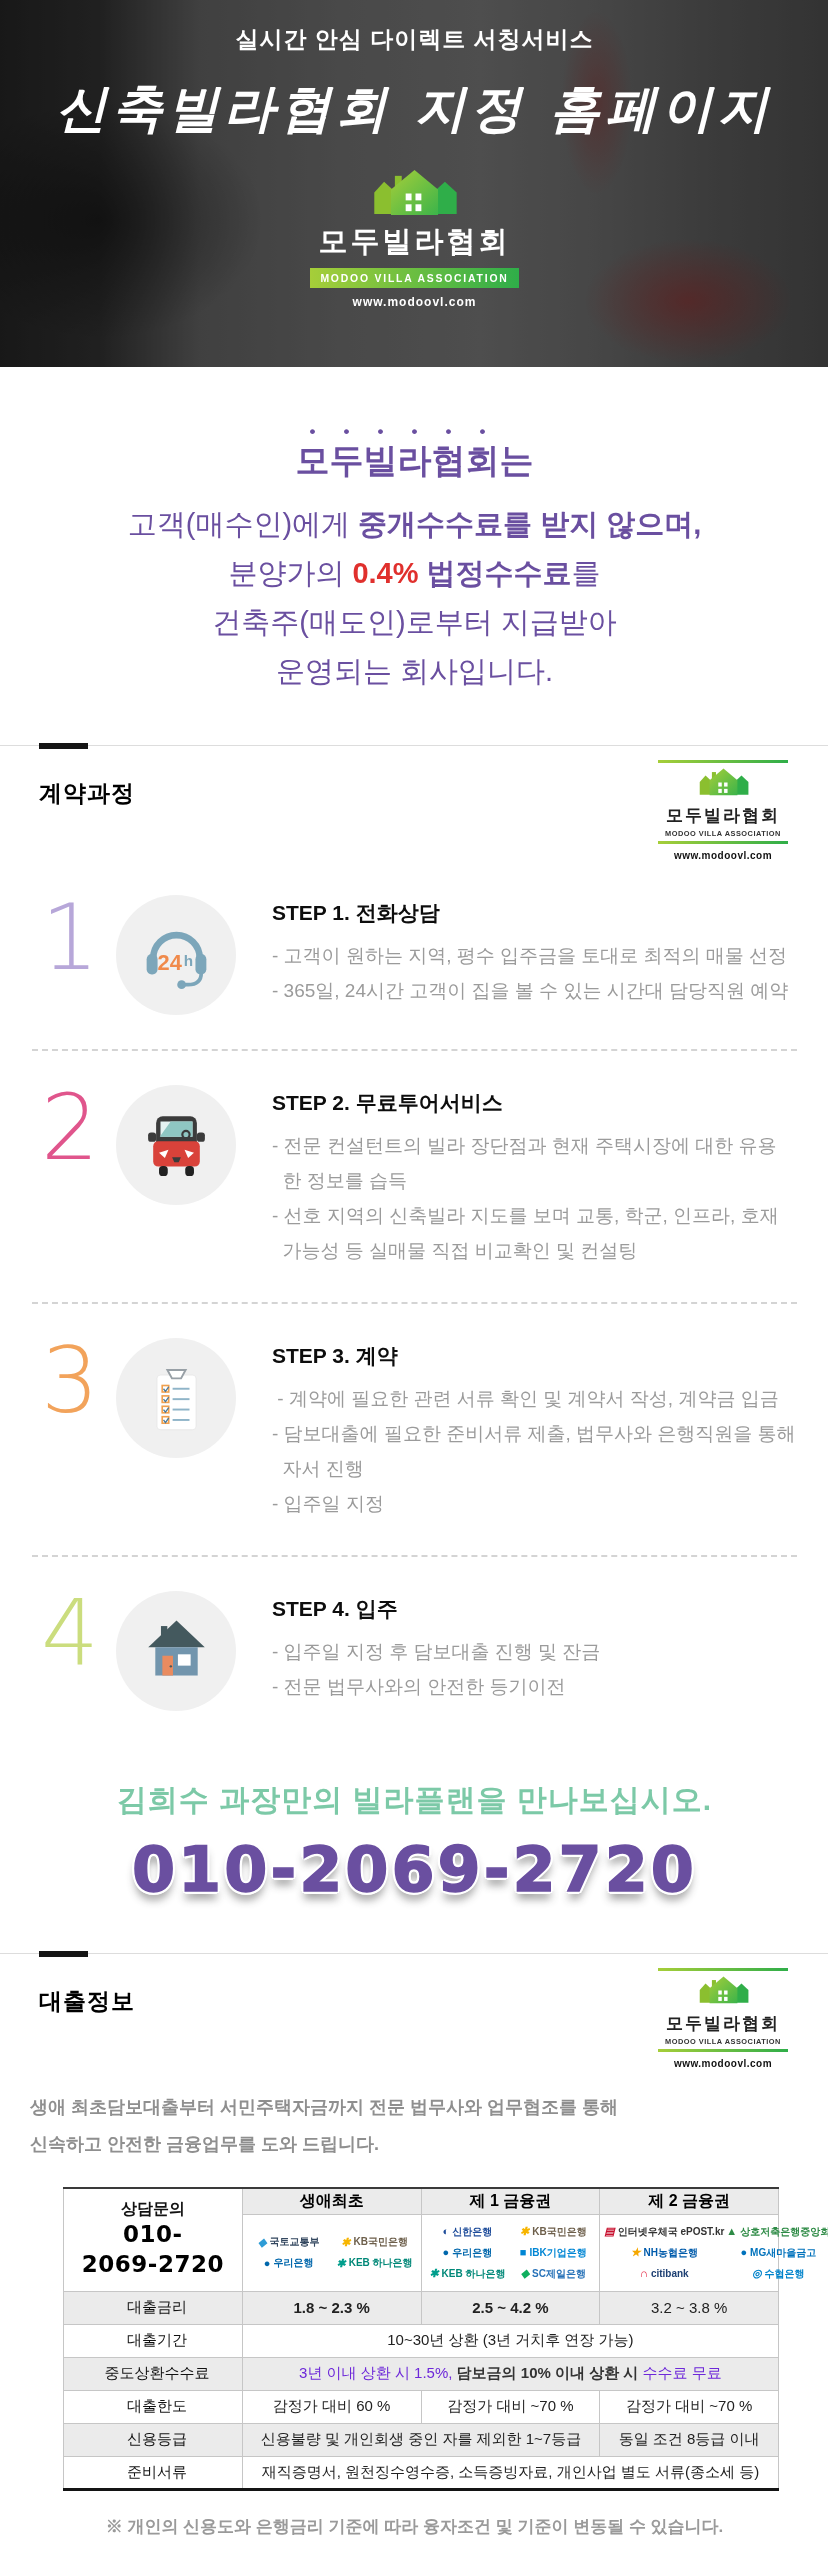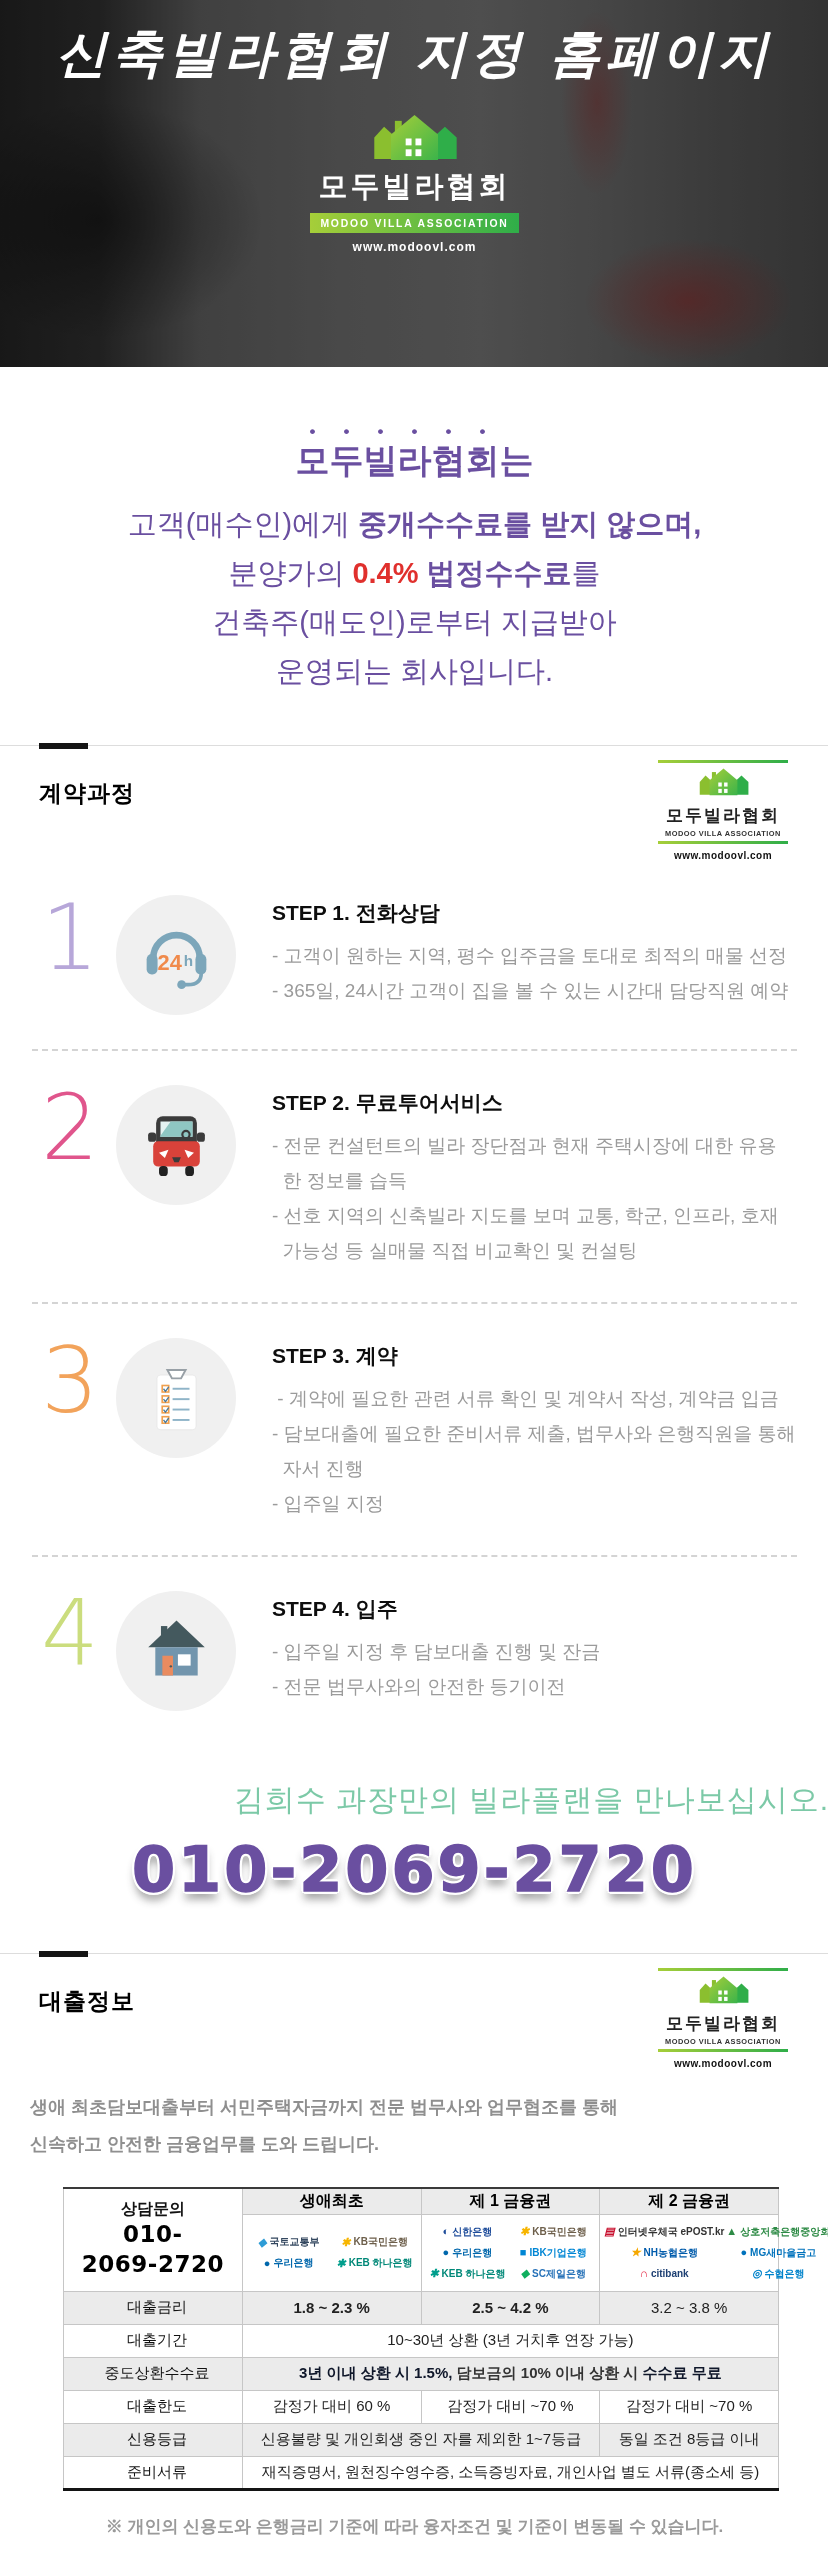--- a/index.html
+++ b/index.html
@@ -49,21 +49,21 @@
   .step { display:flex; align-items:flex-start; padding:0 30px 0 41px; margin-top:34px; }
   .step-num { width:63px; font-size:91px; line-height:.95; font-weight:200; font-family:"DejaVu Sans", sans-serif; }
   .step-circle { width:120px; height:120px; border-radius:50%; background:#f0f0f0; display:flex; align-items:center; justify-content:center; margin-left:12px; flex:0 0 auto; }
   .step-body { margin-left:36px; padding-top:4px; }
   .step-title { font-size:21px; font-weight:bold; color:#0d0d0d; margin-bottom:11px; }
   .step-line { font-size:19px; color:#9b9b9b; line-height:35px; white-space:pre-wrap; }
   .dash { margin:34px 32px 0; border-top:2px dashed #d4d4d4; }
 
   
   .cta { text-align:center; margin-top:69px; }
-  .cta-msg { color:#7cc9a7; font-size:30px; font-weight:normal; letter-spacing:1px;text-align:right; }
+  .cta-msg { color:#7cc9a7; font-size:30px; font-weight:bold; letter-spacing:1px; }
   .cta-phone { display:inline-block; margin-top:12px; font-size:62px; font-weight:bold; color:#6a4fa0; letter-spacing:3px;
     font-family:"DejaVu Sans", sans-serif; -webkit-text-stroke:1.5px #6a4fa0; cursor:pointer;
     text-shadow:-3px 0 #fff,3px 0 #fff,0 -3px #fff,0 3px #fff,-2px -2px #fff,2px 2px #fff,-2px 2px #fff,2px -2px #fff,0 8px 9px rgba(45,45,45,.45); }
 
   
   .loan-divider { margin-top:47px; }
   .loan-intro { padding:20px 30px 0; font-size:18px; color:#8f8f8f; line-height:37px; font-weight:bold; }
   table.loan { margin:24px 0 0 63px; width:716px; border-collapse:collapse; border-top:2px solid #3a3a3a; border-bottom:3px solid #141414; table-layout:fixed; }
   table.loan td { border:1px solid #c6c6c6; text-align:center; vertical-align:middle; font-size:15px; color:#222; }
   table.loan .lab { width:144px; font-weight:normal; font-size:15px; color:#111;padding-left:8px; }
@@ -72,36 +72,37 @@
   table.loan td.contact { background:#fff; }
   .ct-label { font-size:16px; font-weight:bold; color:#111; }
   .ct-phone { font-size:23px; font-weight:bold; color:#000; line-height:1.3; letter-spacing:0.5px; cursor:pointer; font-family:"DejaVu Sans", sans-serif; }
   td.banks { height:77px; background:#fff; }
   .bank-grid { display:grid; grid-template-columns:1fr 1fr; gap:7px 2px; padding:7px 4px; justify-items:center; align-items:center; }
   .bank { display:flex; align-items:center; gap:3px; font-size:10px; font-weight:bold; white-space:nowrap; }
   .bglyph { font-size:11px; line-height:1; }
   tr.vals td { height:33px; }
   .purple { color:#6a4fa0; font-weight:bold; font-size:17px; }
   .rate3 { font-size:16px; color:#111; }
-  .seg-p { color:#0f172a; font-weight:bold; }
+  .seg-p { color:#6d28d9; font-weight:normal; }
   .seg-k { color:#333; font-weight:bold; }
   .footnote { text-align:center; margin-top:24px; font-size:17px; color:#9a9a9a; font-weight:bold; }
 
   .bottom-cta { text-align:center; margin-top:43px; padding-bottom:43px; }
   .bottom-name { color:#7cc9a7; font-size:27px; font-weight:bold; letter-spacing:1px; }
 </style>
 </head>
 <body>
 
 <div class="page">
 
   <div class="hero">
     <div class="hero-bg"></div>
     <div class="hero-dim"></div>
     <div class="hero-inner">
+      <div class="tagline">실시간 안심 다이렉트 서칭서비스</div>
       <div class="script-title">신축빌라협회 지정 홈페이지</div>
       <div class="hero-logo">
         <svg viewBox="0 0 88 52" width="87" height="51">
           <defs>
               <linearGradient id="gA" x1="0" y1="0" x2="1" y2="1">
             <stop offset="0" stop-color="#a6ce39"></stop>
                 <stop offset="1" stop-color="#3cb44a"></stop>
               </linearGradient>
             </defs>
           <rect x="24" y="8" width="7" height="12" fill="#8bbf2f"></rect>

